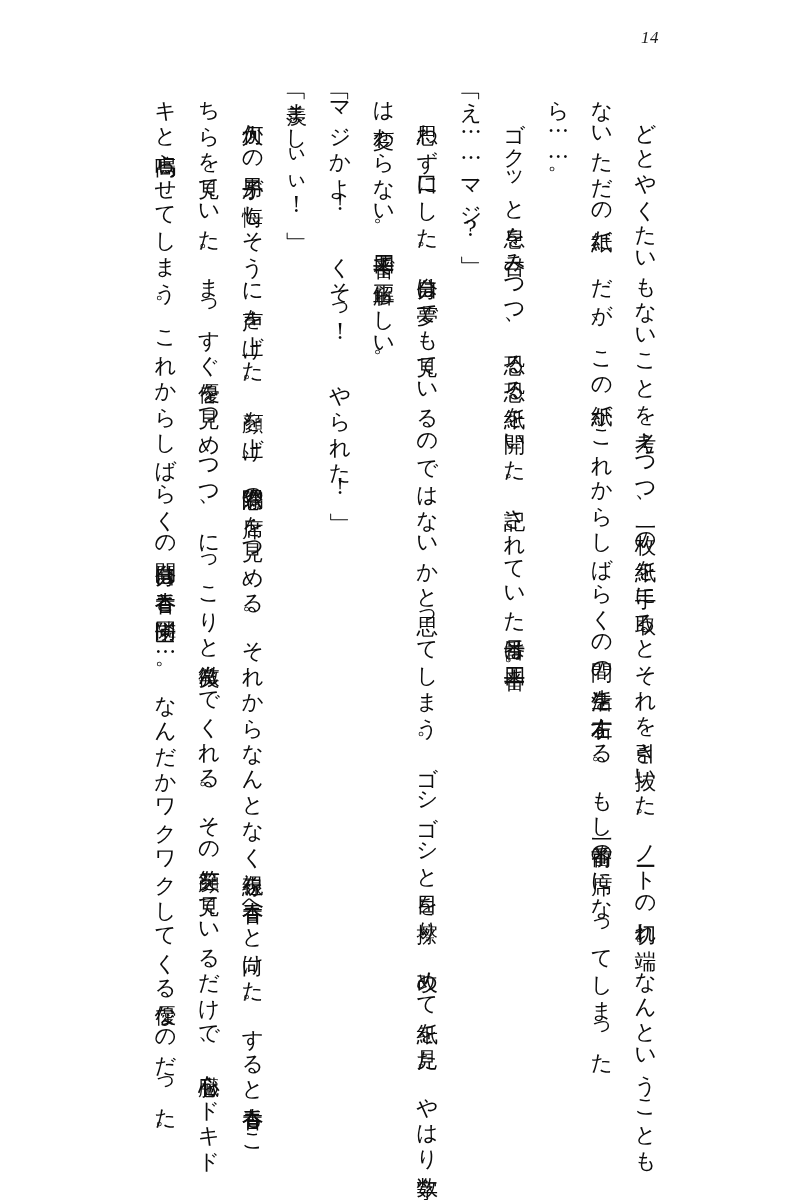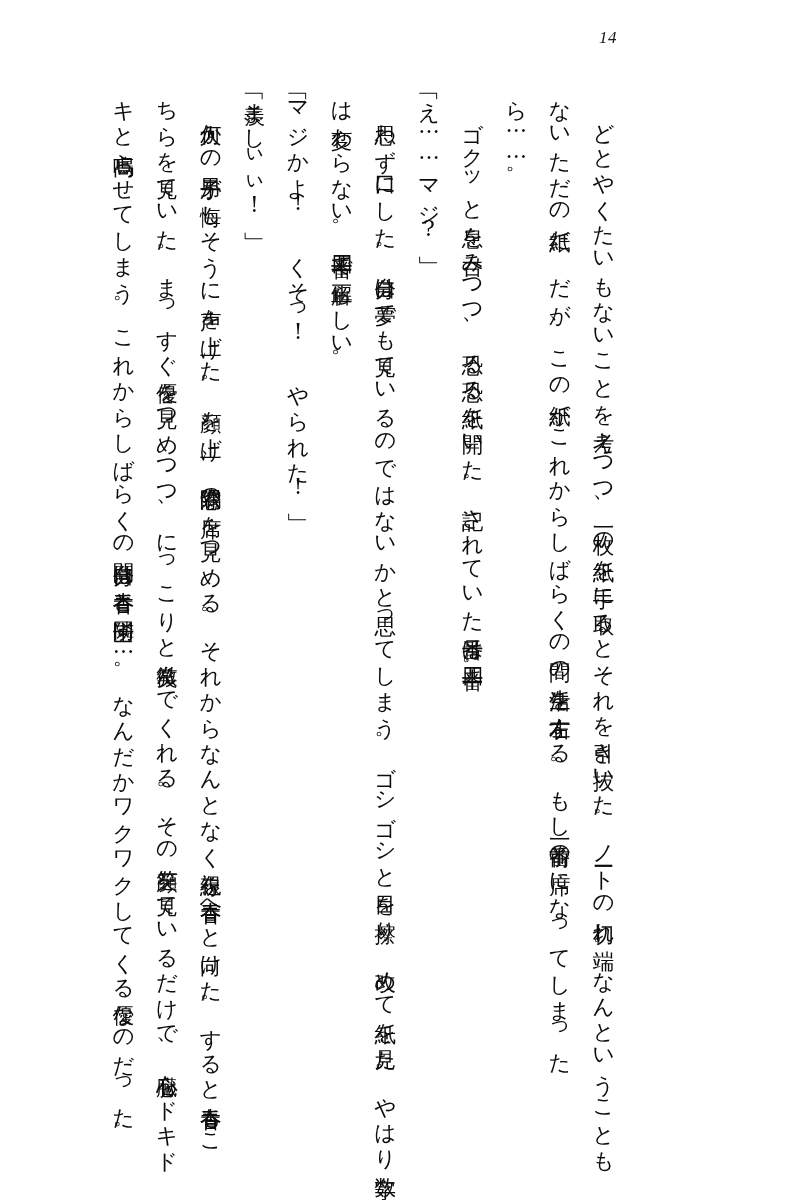--- a/index.html
+++ b/index.html
@@ -12,20 +12,21 @@
     background: #ffffff;
     font-family: "DejaVu Serif", "Liberation Serif", serif;
     overflow: hidden;
     position: relative;
   }
   .page {
     position: relative;
     width: 669px;
     height: 1200px;
     box-sizing: border-box;
+    margin-left: 42px;
   }
   .page-number {
     position: absolute;
     top: 28px;
     right: 52px;
     font-family: "Liberation Serif", "DejaVu Serif", serif;
     font-size: 17px;
     font-style: italic;
     color: #1a1a1a;
     letter-spacing: 0.5px;

